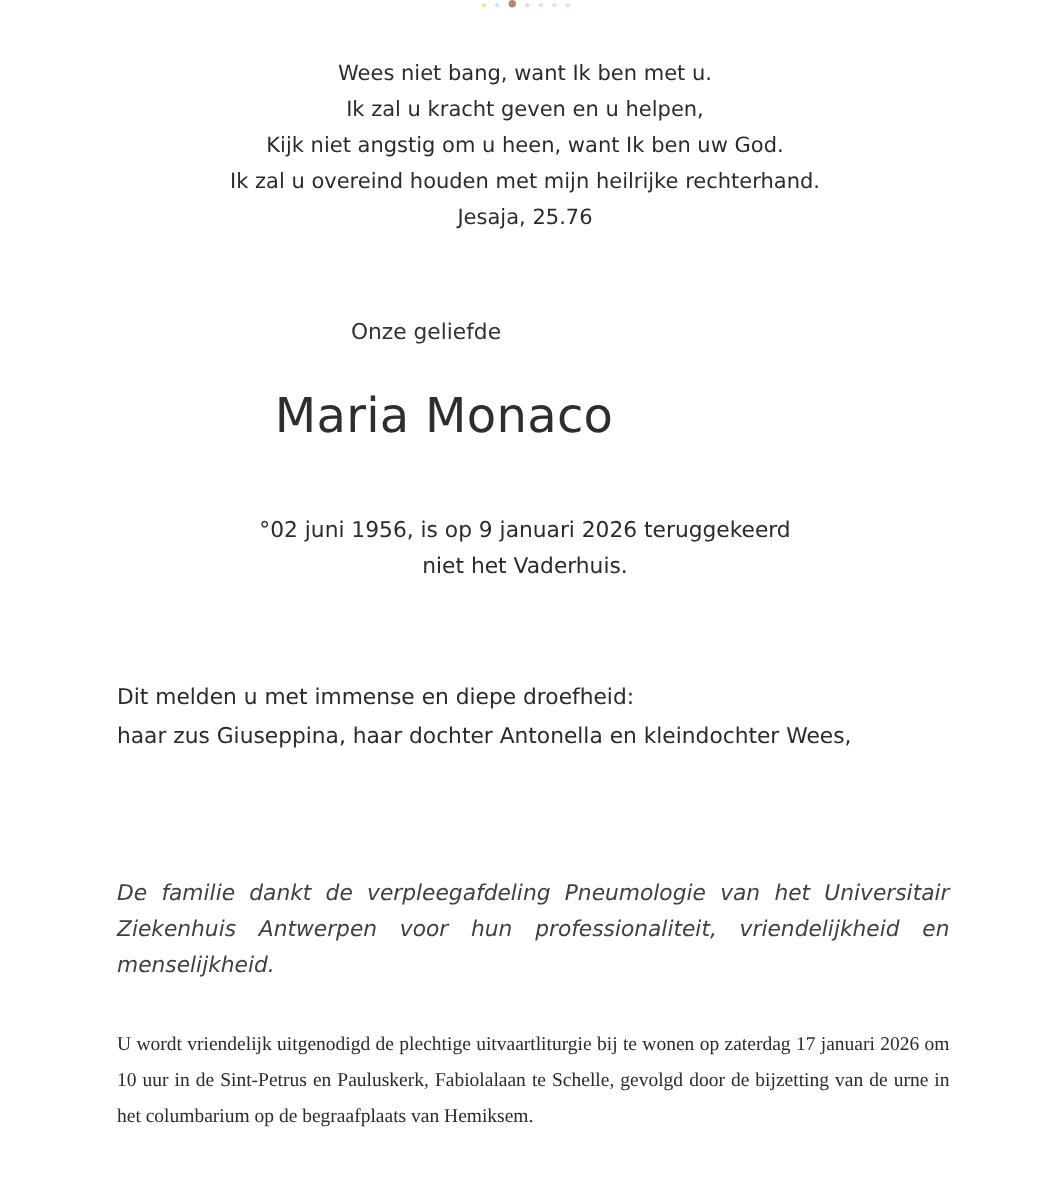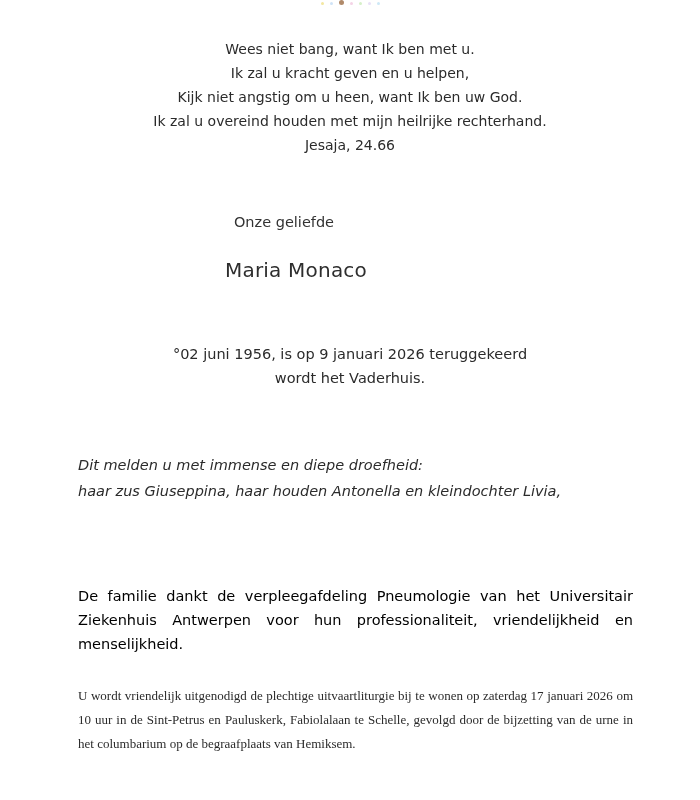--- a/index.html
+++ b/index.html
@@ -51,21 +51,21 @@
       text-align: center;
       font-size: 14.5px;
       color: #333;
     }
     .name {
       position: absolute;
       top: 258px;
       left: 0;
       width: 592px;
       text-align: center;
-      font-size: 20px;
+      font-size: 32px;
       color: #2e2e2e;
       letter-spacing: 0.2px;
     }
     .dates {
       position: absolute;
       top: 331px;
       left: 0;
       width: 700px;
       text-align: center;
       font-size: 14.5px;
@@ -74,32 +74,32 @@
       margin-top: 11px;
     }
     .announce {
       position: absolute;
       top: 452px;
       left: 78px;
       width: 560px;
       font-size: 14.5px;
       line-height: 26px;
       color: #2b2b2b;
-      font-style: italic;
     }
     .announce div { white-space: nowrap; }
     .thanks {
       position: absolute;
       top: 584px;
       left: 78px;
       width: 555px;
+      font-style: italic;
       font-size: 14.5px;
       line-height: 24px;
       text-align: justify;
-      color: #000000;
+      color: #404040;
     }
     .invite {
       position: absolute;
       top: 684px;
       left: 78px;
       width: 555px;
       font-size: 13px;
       line-height: 24px;
       text-align: justify;
       color: #2b2b2b;
@@ -117,32 +117,32 @@
   <span style="background:#d6f0c8"></span>
   <span style="background:#e8e0f7"></span>
   <span style="background:#cde8f7"></span>
 </div>
 
 <div class="verse">
   <div>Wees niet bang, want Ik ben met u.</div>
   <div>Ik zal u kracht geven en u helpen,</div>
   <div>Kijk niet angstig om u heen, want Ik ben uw God.</div>
   <div>Ik zal u overeind houden met mijn heilrijke rechterhand.</div>
-  <div>Jesaja, 24.66</div>
+  <div>Jesaja, 25.76</div>
 </div>
 
 <div class="intro">Onze geliefde</div>
 
 <div class="name">Maria Monaco</div>
 
 <div class="dates">
   <div>°02 juni 1956, is op 9 januari 2026 teruggekeerd</div>
-  <div>wordt het Vaderhuis.</div>
+  <div>niet het Vaderhuis.</div>
 </div>
 
 <div class="announce">
   <div>Dit melden u met immense en diepe droefheid:</div>
-  <div>haar zus Giuseppina, haar houden Antonella en kleindochter Livia,</div>
+  <div>haar zus Giuseppina, haar dochter Antonella en kleindochter Wees,</div>
 </div>
 
 <div class="thanks">De familie dankt de verpleegafdeling Pneumologie van het Universitair Ziekenhuis Antwerpen voor hun professionaliteit, vriendelijkheid en menselijkheid.</div>
 
 <div class="invite">U wordt vriendelijk uitgenodigd de plechtige uitvaartliturgie bij te wonen op zaterdag 17 januari 2026 om 10 uur in de Sint-Petrus en Pauluskerk, Fabiolalaan te Schelle, gevolgd door de bijzetting van de urne in het columbarium op de begraafplaats van Hemiksem.</div>
 
 </body></html>

